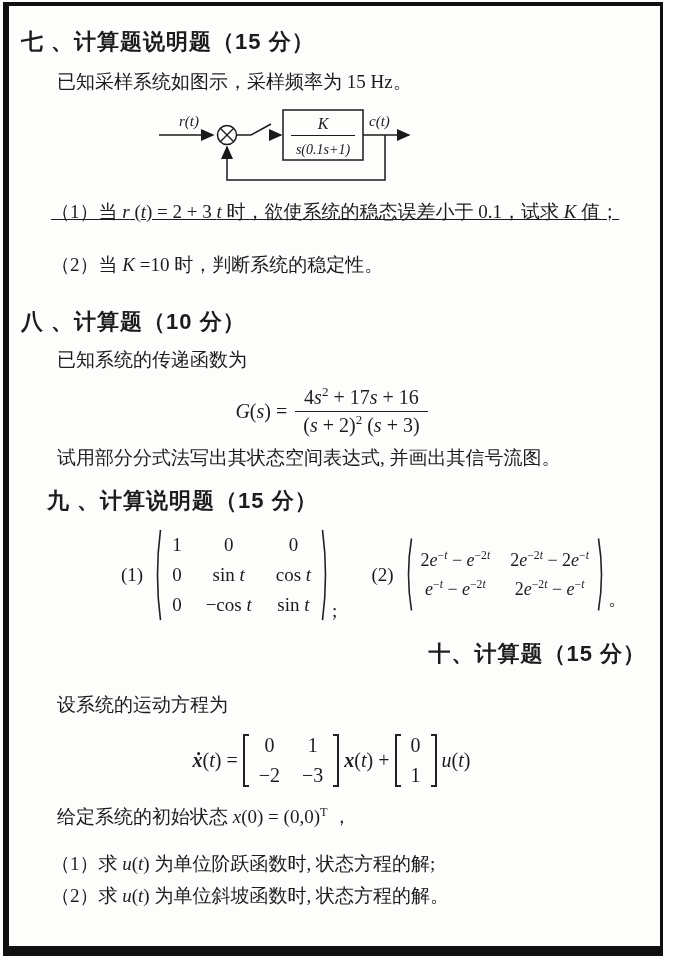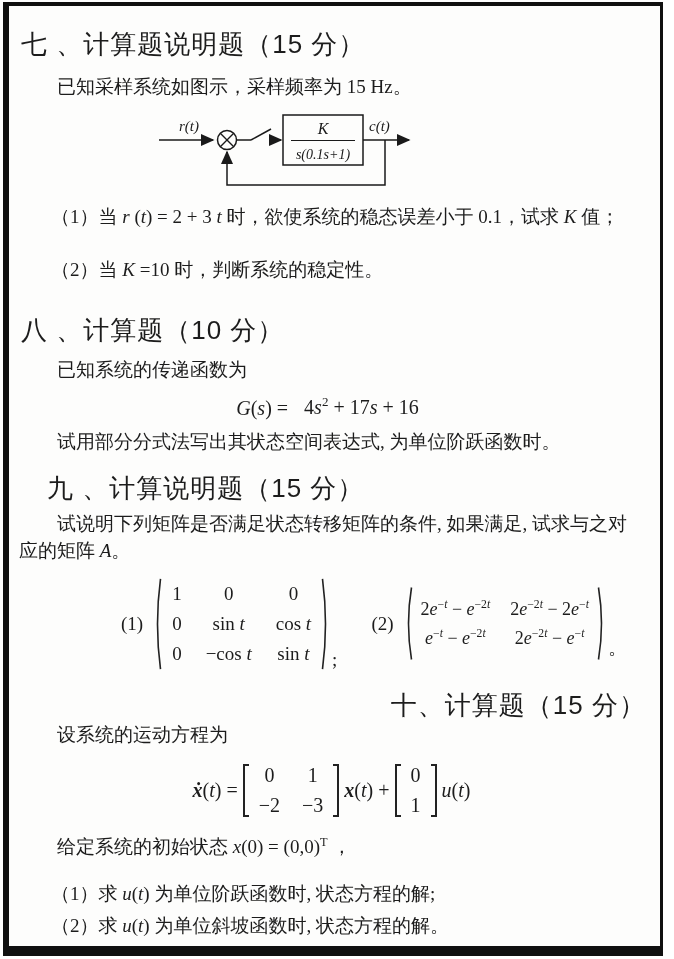--- a/index.html
+++ b/index.html
@@ -15,48 +15,48 @@
     position: absolute;
     top: 2px; left: 3px; right: 11px; bottom: 3px;
     border: solid #101010;
     border-width: 4px 3px 10px 6px;
     background: #fdfdfc;
   }
   .content { padding: 22px 14px 0 8px; }
 
   .sec-heading {
     font-family: "Liberation Sans", "DejaVu Sans", sans-serif;
-    font-weight: 400;
-    font-size: 26px;
+    font-weight: 700;
+    font-size: 22px;
     line-height: 1.3;
     letter-spacing: 1px;
     margin: 0 0 0 4px;
   }
   .para {
     font-size: 19px;
     line-height: 1.4;
     margin: 0;
   }
   .intro { padding-left: 40px; }
   .qline { padding-left: 34px; }
   i { font-style: italic; }
   sup { font-size: 0.65em; line-height: 0; vertical-align: super; }
 
   
   .s7-intro   { margin-top: 12px; }
   .diagram-wrap { margin: 14px 0 8px 140px; }
-  .s7-q1 { margin-top: 8px; }
+  .s7-q1 { margin-top: 8px; text-decoration: underline; }
   .s7-q2 { margin-top: 26px; }
   .s8-heading { margin-top: 30px; }
   .s8-intro { margin-top: 10px; }
   .s8-outro { margin-top: 8px; }
   .s9-heading { margin-top: 16px; margin-left: 30px; }
   .s9-intro { margin-top: 6px; text-indent: 2em; padding-left: 2px; padding-right: 6px; }
   .s10-heading { margin-top: 18px; text-align: right; }
-  .s10-intro { margin-top: 0; }
+  .s10-intro { margin-top: 24px; }
   .s10-state { margin-top: 14px; padding-left: 40px; }
   .s10-q1 { margin-top: 20px; }
   .s10-q2 { margin-top: 6px; }
 
   
   .formula-line {
     display: flex; justify-content: center; align-items: center;
     font-size: 20px; margin-top: 12px;
   }
   .frac { display: inline-flex; flex-direction: column; text-align: center; margin-left: 8px; }
@@ -147,27 +147,27 @@
     <p class="para qline s7-q1">（1）当 <i>r</i> (<i>t</i>) = 2 + 3 <i>t</i> 时，欲使系统的稳态误差小于 0.1，试求 <i>K</i> 值；</p>
     <p class="para qline s7-q2">（2）当 <i>K</i> =10 时，判断系统的稳定性。</p>
 
     <h2 class="sec-heading s8-heading">八 、计算题（10 分）</h2>
     <p class="para intro s8-intro">已知系统的传递函数为</p>
 
     <div class="formula-line">
       <span><i>G</i>(<i>s</i>) = </span>
       <span class="frac">
         <span class="num">4<i>s</i><sup>2</sup> + 17<i>s</i> + 16</span>
+        <span class="den">(<i>s</i> + 2)<sup>2</sup> (<i>s</i> + 3)</span>
       </span>
     </div>
 
-    <p class="para intro s8-outro">试用部分分式法写出其状态空间表达式, 为单位阶跃函数时。</p>
+    <p class="para intro s8-outro">试用部分分式法写出其状态空间表达式, 并画出其信号流图。</p>
 
     <h2 class="sec-heading s9-heading">九 、计算说明题（15 分）</h2>
-    <p class="para s9-intro">试说明下列矩阵是否满足状态转移矩阵的条件, 如果满足, 试求与之对应的矩阵 <i>A</i>。</p>
 
     <div class="matrix-row">
       <div class="mgroup">
         <span class="mlabel">(1)</span>
         <svg class="paren" viewBox="0 0 12 100" preserveAspectRatio="none">
           <path d="M10,2 Q2,50 10,98" fill="none" stroke="#222" stroke-width="1.6" vector-effect="non-scaling-stroke"></path>
         </svg>
         <span class="mgrid3">
           <span>1</span>
           <span>0</span>

